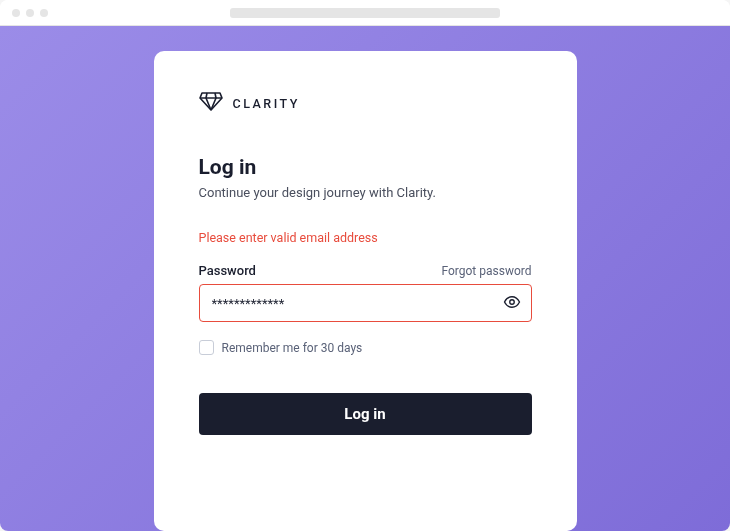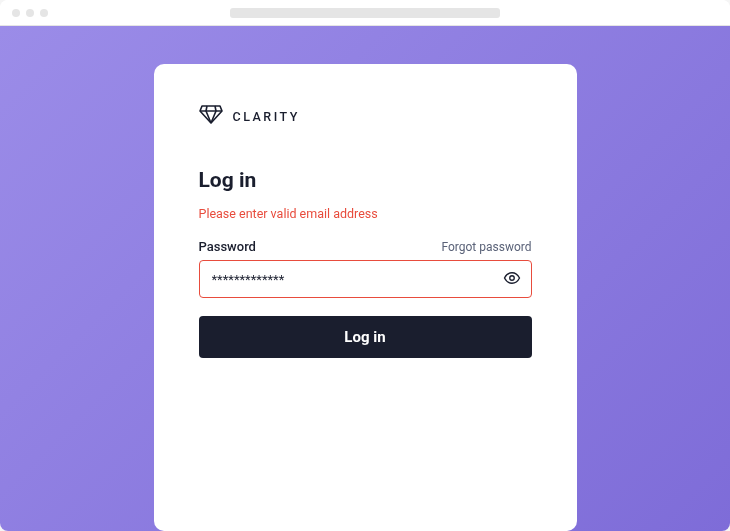--- a/index.html
+++ b/index.html
@@ -49,21 +49,21 @@
       width: 270px;
       height: 10px;
       background: #e5e5e5;
       border-radius: 3px;
     }
     .viewport {
       flex: 1;
       background: linear-gradient(135deg, #9b8ce8 0%, #7e6cd8 100%);
       display: flex;
       justify-content: center;
-      padding-top: 38px;
+      padding-top: 25px;
       overflow: hidden;
     }
     .card {
       width: 423px;
       background: #fff;
       border-radius: 10px;
       padding: 40px 45px 30px 45px;
     }
     .brand {
       display: flex;
@@ -199,20 +199,21 @@
             <path d="M3 2 L21 2 L23 7 L12 19 L1 7 Z"></path>
             <path d="M1 7 L23 7"></path>
             <path d="M8 2 L7 7 L12 19"></path>
             <path d="M16 2 L17 7 L12 19"></path>
           </svg>
         </span>
         <span class="brand-name">CLARITY</span>
       </div>
 
       <h1 class="title">Log in</h1>
+      <p class="subtitle">Continue your design journey with Clarity.</p>
 
       <div class="field-group">
         <div class="error-text">Please enter valid email address</div>
       </div>
 
       <div class="field-group">
         <div class="label-row">
           <label class="label">Password</label>
           <a class="forgot-link">Forgot password</a>
         </div>
@@ -222,20 +223,24 @@
             <span>
               <svg width="18" height="18" viewBox="0 0 24 24" fill="none" stroke="#1a1e2e" stroke-width="1.8">
                 <path d="M2 12s3.5-7 10-7 10 7 10 7-3.5 7-10 7S2 12 2 12z"></path>
                 <circle cx="12" cy="12" r="3"></circle>
               </svg>
             </span>
           </button>
         </div>
       </div>
 
+      <div class="remember-row">
+        <div class="checkbox"></div>
+        <span class="remember-label">Remember me for 30 days</span>
+      </div>
 
       <button class="submit-btn">Log in</button>
 
       
 
     </div>
   </div>
 </div>
 
 </body></html>

